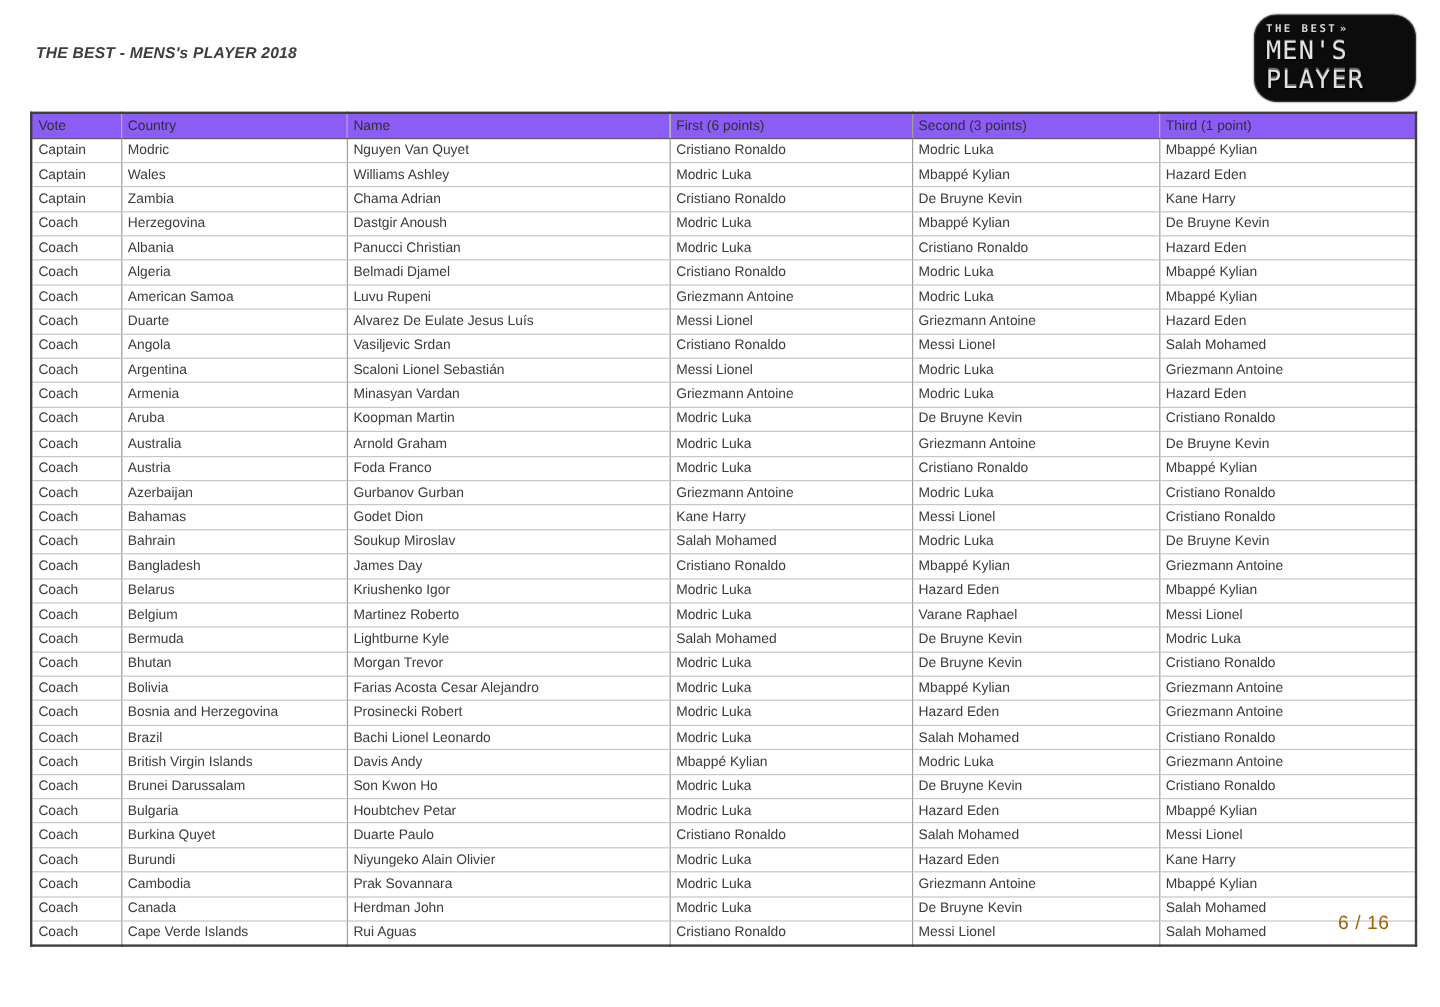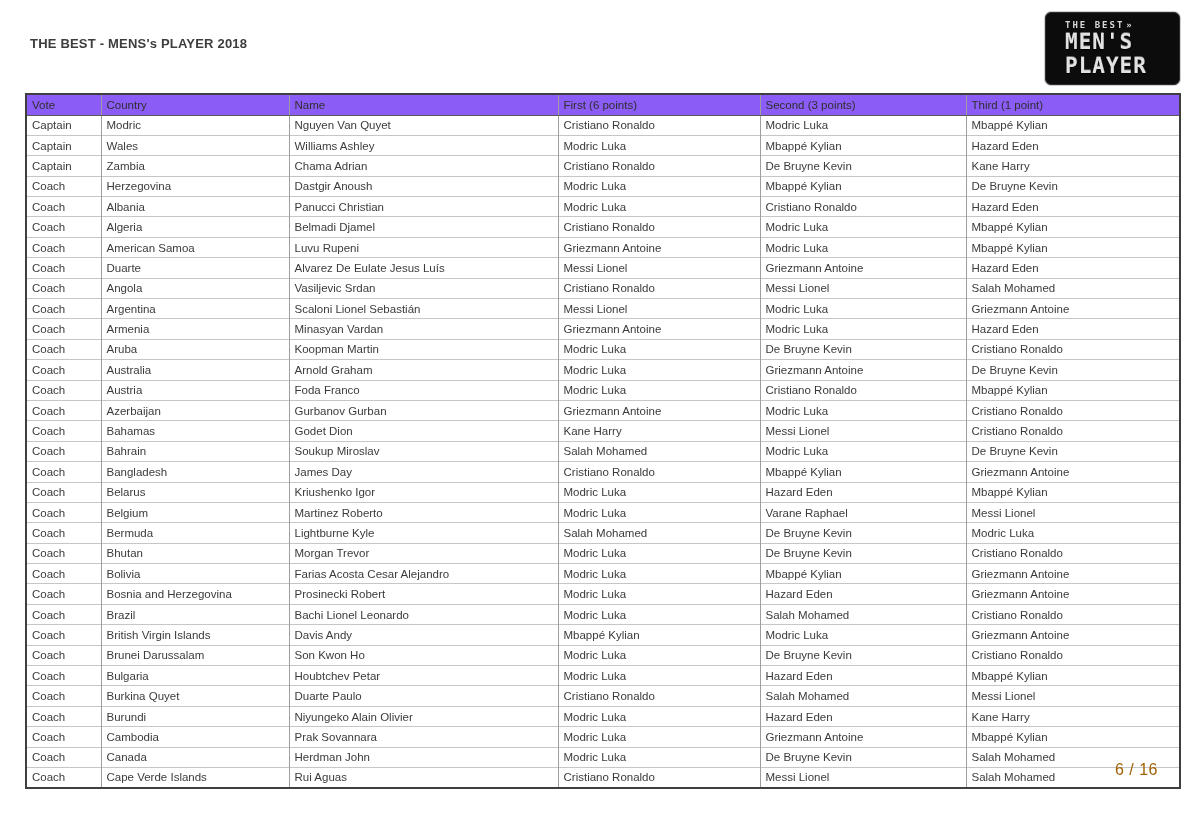--- a/index.html
+++ b/index.html
@@ -15,54 +15,55 @@
   }
 
   .doc-title {
     position: absolute;
     left: 30px;
     top: 36px;
     font-size: 13px;
     font-weight: bold;
     color: #3d3d3d;
     letter-spacing: 0.2px;
+    font-style: italic;
   }
 
   
   .logo-badge {
     position: absolute;
     left: 1045px;
     top: 12px;
     width: 135px;
     height: 73px;
     background: #0c0c0c;
-    border-radius: 6px;
+    border-radius: 19px;
     border: 1px solid #2e2e2e;
-    padding: 7px 0 0 19px;
+    padding: 7px 0 0 9px;
     box-shadow: 0 0 0 1px #cfcfcf;
   }
   .logo-line1 {
     font-family: "DejaVu Sans Mono", monospace;
     font-size: 9px;
     font-weight: bold;
     color: #d8d8d8;
     letter-spacing: 2px;
     white-space: nowrap;
   }
   .logo-mark {
     font-family: "DejaVu Sans Mono", monospace;
     font-size: 9px;
     font-weight: bold;
     color: #d8d8d8;
     margin-left: 2px;
   }
   .logo-line2, .logo-line3 {
     font-family: "DejaVu Sans Mono", monospace;
     font-size: 21px;
-    font-weight: bold;
+    font-weight: normal;
     letter-spacing: 1px;
     line-height: 24px;
     color: #e2e2e2;
     text-shadow: 0 1px 1px #000, 0 -1px 0 #6a6a6a;
     white-space: nowrap;
   }
 
   
   .vote-table {
     position: absolute;

